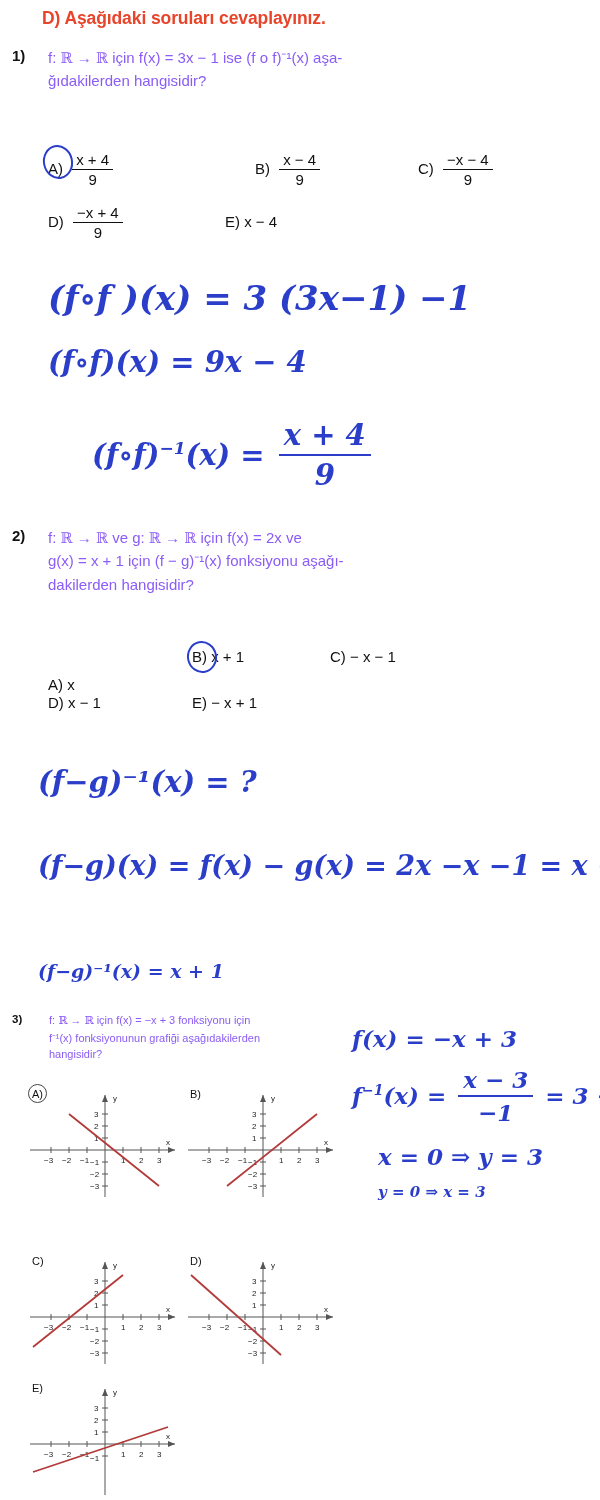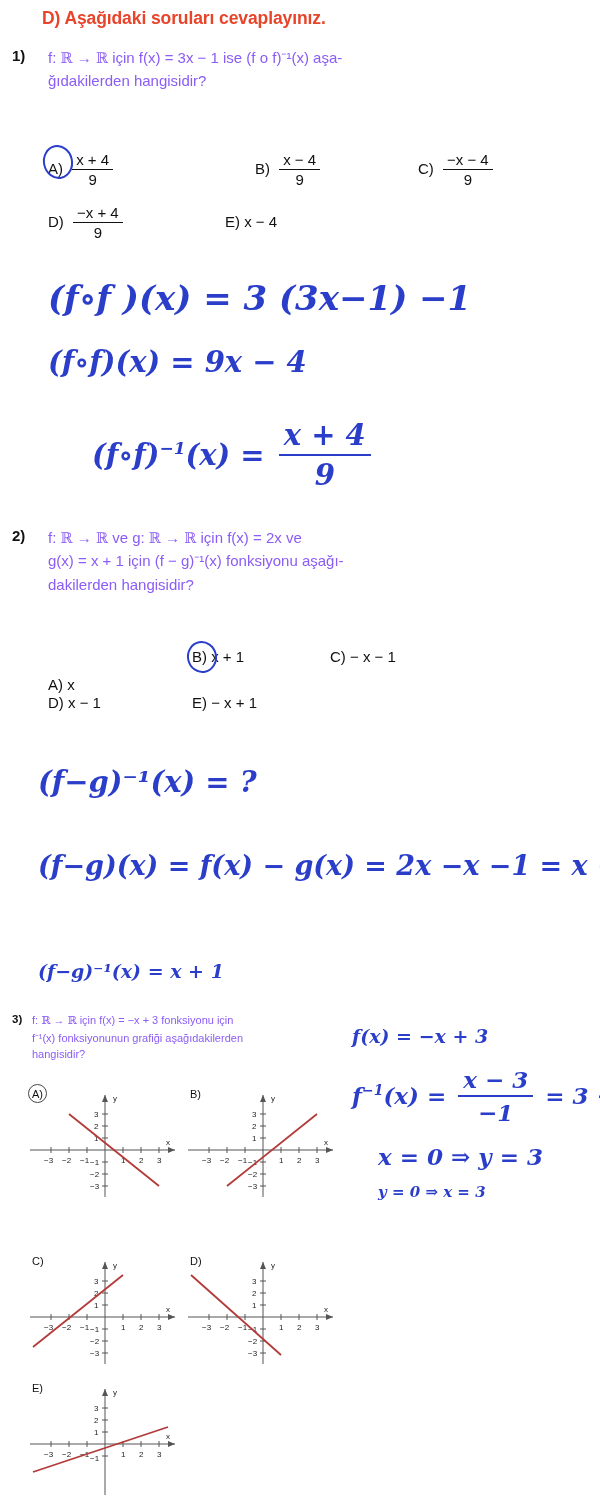--- a/index.html
+++ b/index.html
@@ -230,21 +230,21 @@
   </div>
 
   <div class="hw-circle" style="left:187px; top:641px; width:26px; height:28px;"></div>
 
   <div class="hw" style="left:38px; top:765px; font-size:29px;">(f−g)⁻¹(x) = ?</div>
   <div class="hw" style="left:38px; top:850px; font-size:27px;">(f−g)(x) = f(x) − g(x) = 2x −x −1 = x −1</div>
   <div class="hw" style="left:38px; top:960px; font-size:19px;">(f−g)⁻¹(x) = x + 1</div>
 
   <div class="q-num small" style="left:12px; top:1013px;">3)</div>
 
-  <div class="q-text small" style="left:32px; top:1012px; width:300px;">
+  <div class="q-text small" style="left:49px; top:1012px; width:300px;">
     <span>f: </span><span class="bb small">ℝ</span><span> → </span><span class="bb small">ℝ</span><span> için f(x) = −x + 3 fonksiyonu için</span><br>
     <span>f⁻¹(x) fonksiyonunun grafiği aşağıdakilerden</span><br>
     <span>hangisidir?</span>
   </div>
 
   <div class="graph-label" style="left:32px; top:1088px;">A)</div>
   <div class="circ-ans" style="left:28px; top:1084px;"></div>
   <svg class="graph" style="left:20px; top:1085px;" width="170" height="115" viewBox="0 0 170 115">
     <g stroke="#555" stroke-width="1" fill="none">
       <line x1="10" y1="65" x2="155" y2="65"></line>
@@ -438,21 +438,21 @@
       <text x="74" y="32">3</text>
         <text x="74" y="44">2</text>
         <text x="74" y="56">1</text>
       <text x="70" y="82">−1</text>
       <text x="93" y="16">y</text>
         <text x="146" y="60">x</text>
     </g>
     <line x1="13" y1="93" x2="148" y2="48" stroke="#b33a3a" stroke-width="1.8"></line>
   </svg>
 
-  <div class="hw" style="left:352px; top:1025px; font-size:19px;text-align:right;">f(x) = −x + 3</div>
+  <div class="hw" style="left:352px; top:1025px; font-size:23px;text-align:right;">f(x) = −x + 3</div>
 
   <div class="hw" style="left:352px; top:1068px; font-size:23px;">
     <span>f</span><sup style="font-size:14px;">−1</sup><span>(x) =</span>
     <span class="hw-frac">
       <span class="n">x − 3</span>
       <span class="d">−1</span>
     </span>
     <span>= 3 − x</span>
   </div>
 

